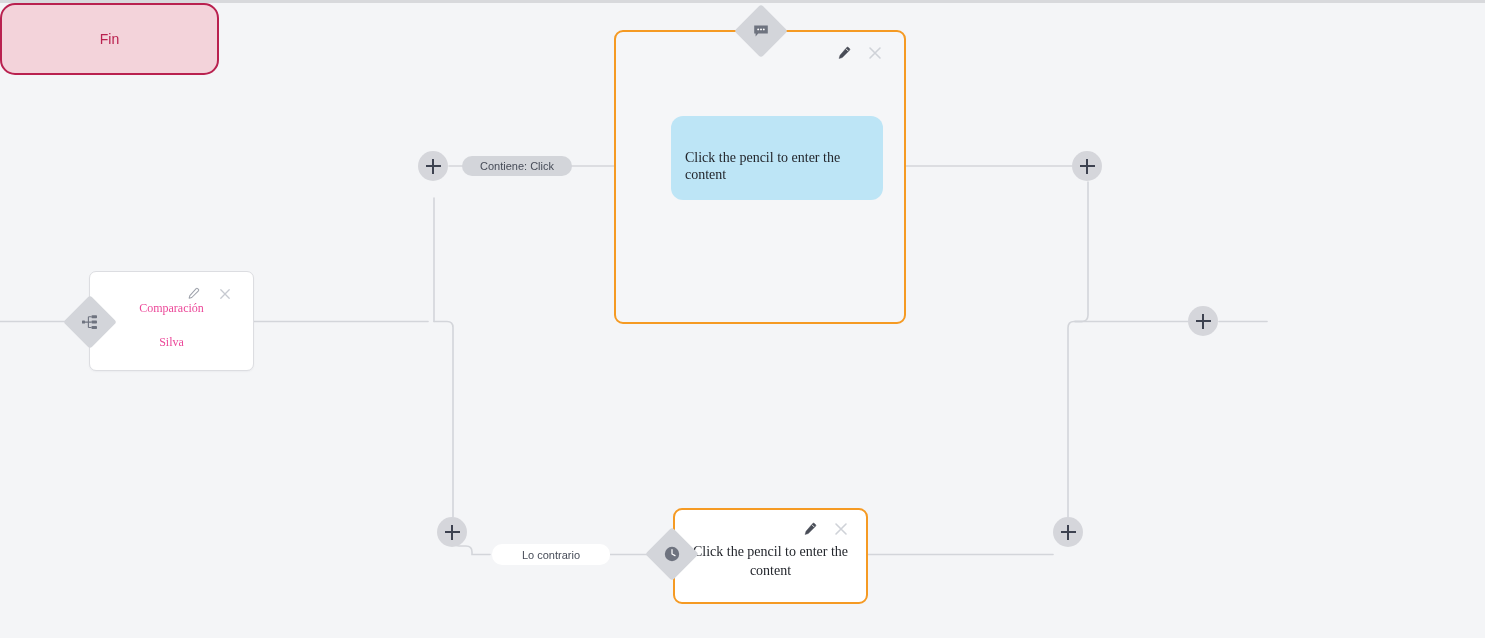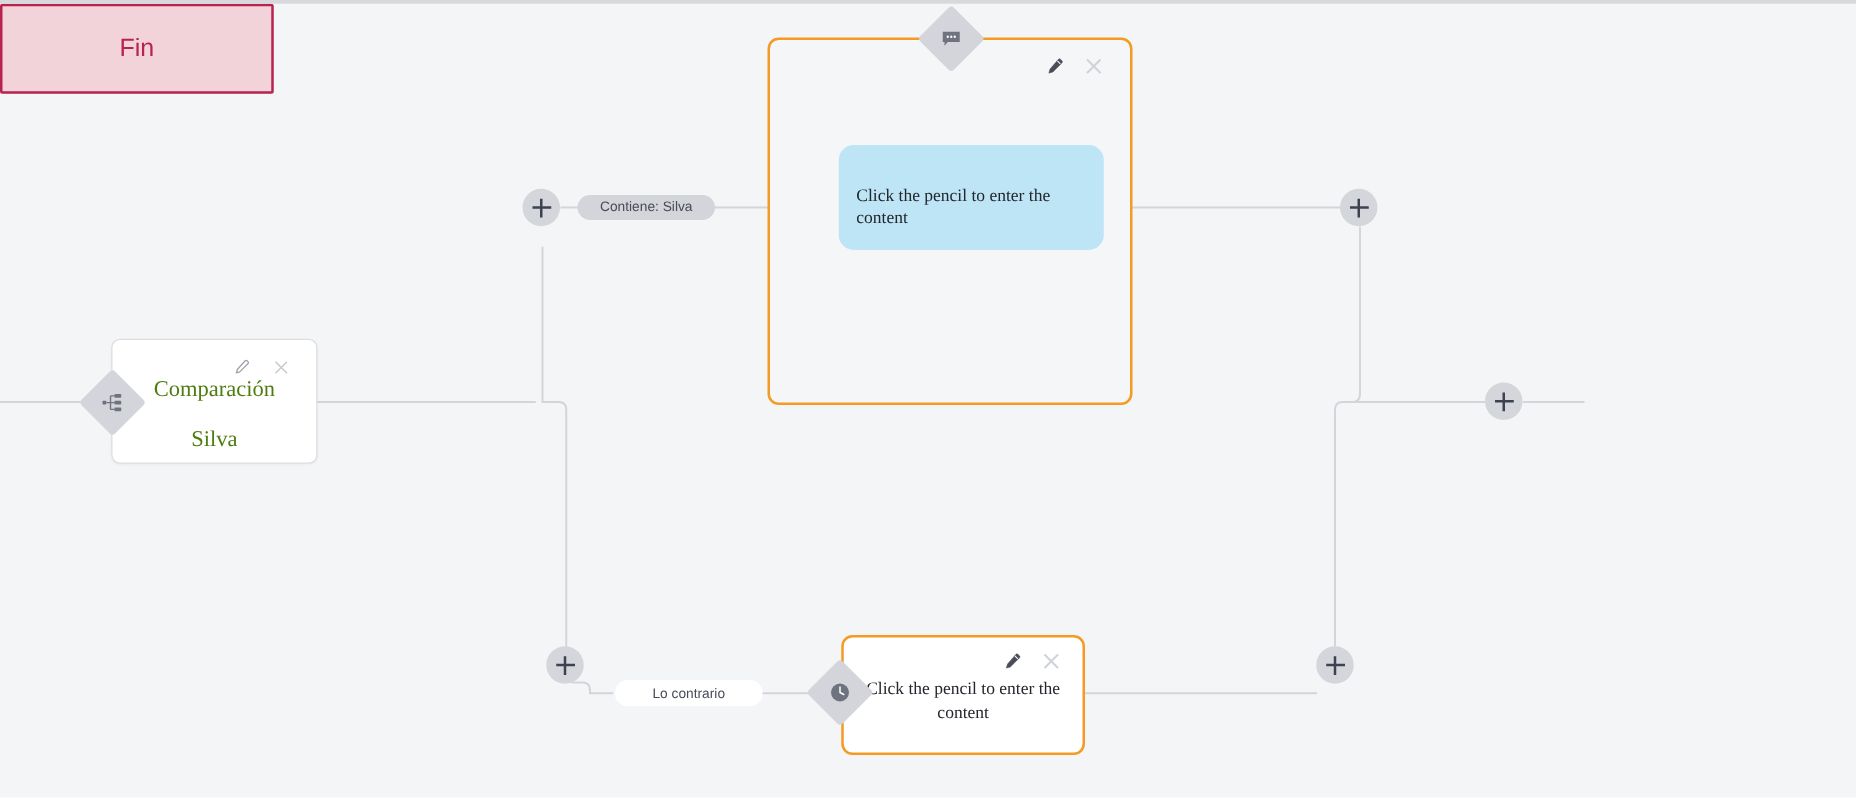--- a/index.html
+++ b/index.html
@@ -60,22 +60,22 @@
     border: 1px solid #dcdde1;
     border-radius: 7px;
     background: #ffffff;
     box-shadow: 0 1px 2px rgba(16,24,40,.04);
   }
   #comparison-node .node-actions { right: 19px; top: 13px; }
   .comparison-lines {
     position: absolute;
     left: 0; right: 0; top: 30px;
     text-align: center;
-    color: #4d7c0f;
-    font-size: 18px;
+    color: #ec4899;
+    font-size: 12px;
     line-height: 1.0;
   }
   .comparison-lines .l1 { display: block; margin-bottom: 22px; }
   .comparison-lines .l2 { display: block; }
 
   
   .diamond {
     position: absolute;
     width: 38px;
     height: 38px;
@@ -161,27 +161,27 @@
     line-height: 19px;
   }
 
   
   #end-node {
     left: 1267px;
     top: 285px;
     width: 215px;
     height: 68px;
     border: 2px solid #b9214f;
-    border-radius: 2px;
+    border-radius: 15px;
     background: #f3d3da;
     display: flex;
     align-items: center;
     justify-content: center;
     color: #b9214f;
-    font-size: 20px;
+    font-size: 14px;
   }
 
   
   .plus-btn {
     position: absolute;
     width: 30px;
     height: 30px;
     border-radius: 50%;
     background: #d5d6db;
     display: flex;
@@ -333,21 +333,21 @@
         <circle cx="9" cy="9" r="7.2" fill="#6e737f"></circle>
         <path d="M9 4.6 V9 L12 10.6" stroke="#ffffff" stroke-width="1.2" fill="none" stroke-linecap="round"></path>
       </svg>
     </span>
   </div>
 
   <div id="end-node">
     <span>Fin</span>
   </div>
 
-  <div class="edge-label gray" style="left:462px; top:153px; width:110px;">Contiene: Silva</div>
+  <div class="edge-label gray" style="left:462px; top:153px; width:110px;">Contiene: Click</div>
   <div class="edge-label white" style="left:492px; top:541px; width:118px; height:21px;">Lo contrario</div>
 
   <div class="plus-btn" style="left:418px; top:148px;"></div>
   <div class="plus-btn" style="left:437px; top:514px;"></div>
   <div class="plus-btn" style="left:1072px; top:148px;"></div>
   <div class="plus-btn" style="left:1053px; top:514px;"></div>
   <div class="plus-btn" style="left:1188px; top:303px;"></div>
 
 </div>
 

